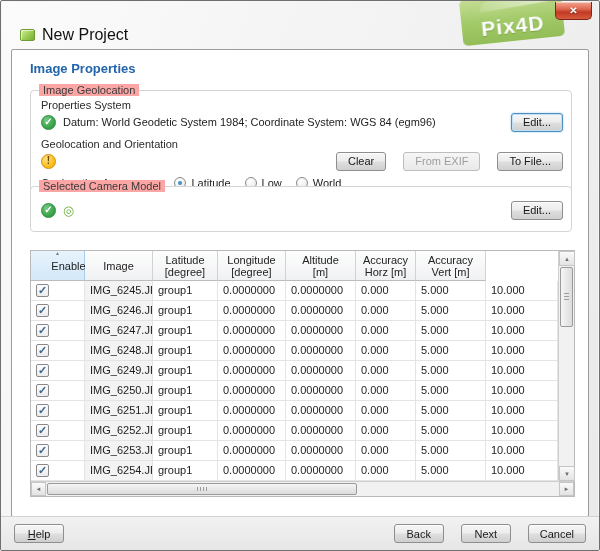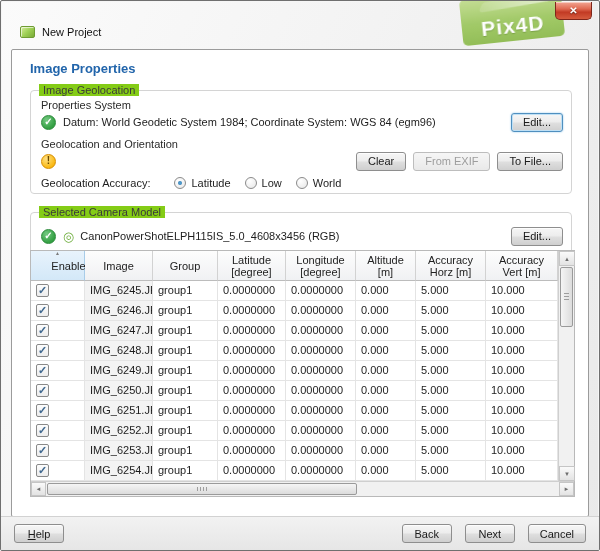--- a/index.html
+++ b/index.html
@@ -51,21 +51,21 @@
     letter-spacing: 1px;
     text-shadow: 0 1px 1px rgba(90,130,40,.55);
   }
   .title-left { position:absolute; left:19px; top:25px; display:flex; align-items:center; gap:7px; z-index:2; }
   .app-icon {
     width:15px; height:12px; display:inline-block;
     background: linear-gradient(135deg, #d8ed9d 0%, #9ed055 50%, #79aa36 100%);
     border:1px solid #6f9c33; border-radius:2px;
     box-shadow: inset 1px 1px 0 rgba(255,255,255,.6);
   }
-  .title-text { font-size:11px; color:#111; }
+  .title-text { font-size:16px; color:#111; }
   .close-btn {
     position:absolute; right:7px; top:1px; width:37px; height:18px; z-index:5;
     background: linear-gradient(180deg, #f2a693 0%, #e06a52 40%, #c23a24 60%, #d55b3e 100%);
     border:1px solid #7e251a; border-top:none;
     border-radius: 0 0 5px 5px;
     color:#fff; font-weight:bold; font-size:10px;
     display:flex; align-items:center; justify-content:center;
     text-shadow: 0 1px 1px rgba(0,0,0,.5);
     box-shadow: inset 0 1px 0 rgba(255,255,255,.45);
     cursor: default;
@@ -81,24 +81,24 @@
     position:absolute; left:18px; top:11px;
     font-size:13px; font-weight:bold; color:#2265ab;
   }
 
   .groupbox {
     position:absolute; left:18px; width:542px;
     border:1px solid #d4d4d4; border-radius:4px;
     background:#fff;
   }
   .gb1 { top:40px; height:104px; }
-  .gb2 { top:162px; height:46px; }
+  .gb2 { top:136px; height:46px; }
   .group-label {
     position:absolute; top:-7px; left:8px;
-    background:#84cc16; padding:0 4px; color:#3a3a3a;
+    background:#fca5a5; padding:0 4px; color:#3a3a3a;
   }
 
   .sub-label { position:absolute; left:10px; color:#2b2b2b; }
   .row-flex { position:absolute; left:10px; right:8px; display:flex; align-items:center; }
 
   .status-icon {
     width:15px; height:15px; border-radius:50%;
     display:inline-flex; align-items:center; justify-content:center;
     flex: 0 0 15px; margin-right:7px;
     font-size:10px; font-weight:bold; line-height:1;
@@ -127,21 +127,21 @@
   .btn-focus {
     border-color:#4f8fbf;
     box-shadow: 0 0 0 1px #bfe0f5 inset, 0 0 2px #8cc4ea;
   }
   .btn-disabled {
     color:#9d9d9d; border-color:#bdbdbd;
     background: linear-gradient(180deg,#f6f6f6,#e9e9e9);
     box-shadow:none;
   }
   .push-right { margin-left:auto; }
-  .btn + .btn, .btn + .annot-wrap, .annot-wrap + .btn { margin-left:7px; }
+  .btn + .btn, .btn + .annot-wrap, .annot-wrap + .btn { margin-left:17px; }
 
   .annot-wrap { position:relative; display:inline-block; }
   .annot-rect {
     position:absolute; left:-5px; top:-5px; right:-5px; bottom:-5px;
     border:3px solid #ec1c24; pointer-events:none; z-index:3;
   }
 
   .radio-option { display:inline-flex; align-items:center; margin-right:14px; }
   .radio-circle {
     width:12px; height:12px; border-radius:50%;
@@ -248,21 +248,21 @@
   }
 
   
   .footer {
     position:absolute; left:0; bottom:0; width:100%; height:34px;
     background: linear-gradient(180deg,#f2f2f2,#e6e6e6);
     border-top:1px solid #d2d2d2;
     display:flex; align-items:center;
     padding:16px 13px;
   }
-  .footer-right { margin-left:auto; display:flex; gap:6px; }
+  .footer-right { margin-left:auto; display:flex; }
   .btn-wide { min-width:50px; text-align:center; }
   .mnemonic { display:block; }
   .mnemonic::first-letter { text-decoration: underline; }
 </style>
 </head>
 <body>
 
 <div class="window">
 
   <div class="titlebar">
@@ -324,35 +324,33 @@
       </div>
     </div>
 
     <div class="groupbox gb2">
       <span class="group-label">Selected Camera Model</span>
       <div class="row-flex" style="top:13px; height:20px;">
         <span class="status-icon icon-success">
             <span>✓</span>
           </span>
         <span class="camera-icon">◎</span>
-        <span class="status-text">CanonPowerShotELPH115IS_5.0_4608x3456 (RGB)</span>
         <button class="btn push-right">Edit...</button>
       </div>
     </div>
 
     <div class="tbl">
       <div class="tbl-scrollwrap">
         <div class="tbl-main">
           <div class="thead">
             <div class="hcell h-enabled">
               <span class="sort-indicator">▲</span>
               <span>Enabled</span>
             </div>
             <div class="hcell"><span>Image</span></div>
-            <div class="hcell"><span>Group</span></div>
             <div class="hcell"><span>Latitude
 [degree]</span></div>
             <div class="hcell"><span>Longitude
 [degree]</span></div>
             <div class="hcell"><span>Altitude
 [m]</span></div>
             <div class="hcell"><span>Accuracy
 Horz [m]</span></div>
             <div class="hcell"><span>Accuracy
 Vert [m]</span></div>

